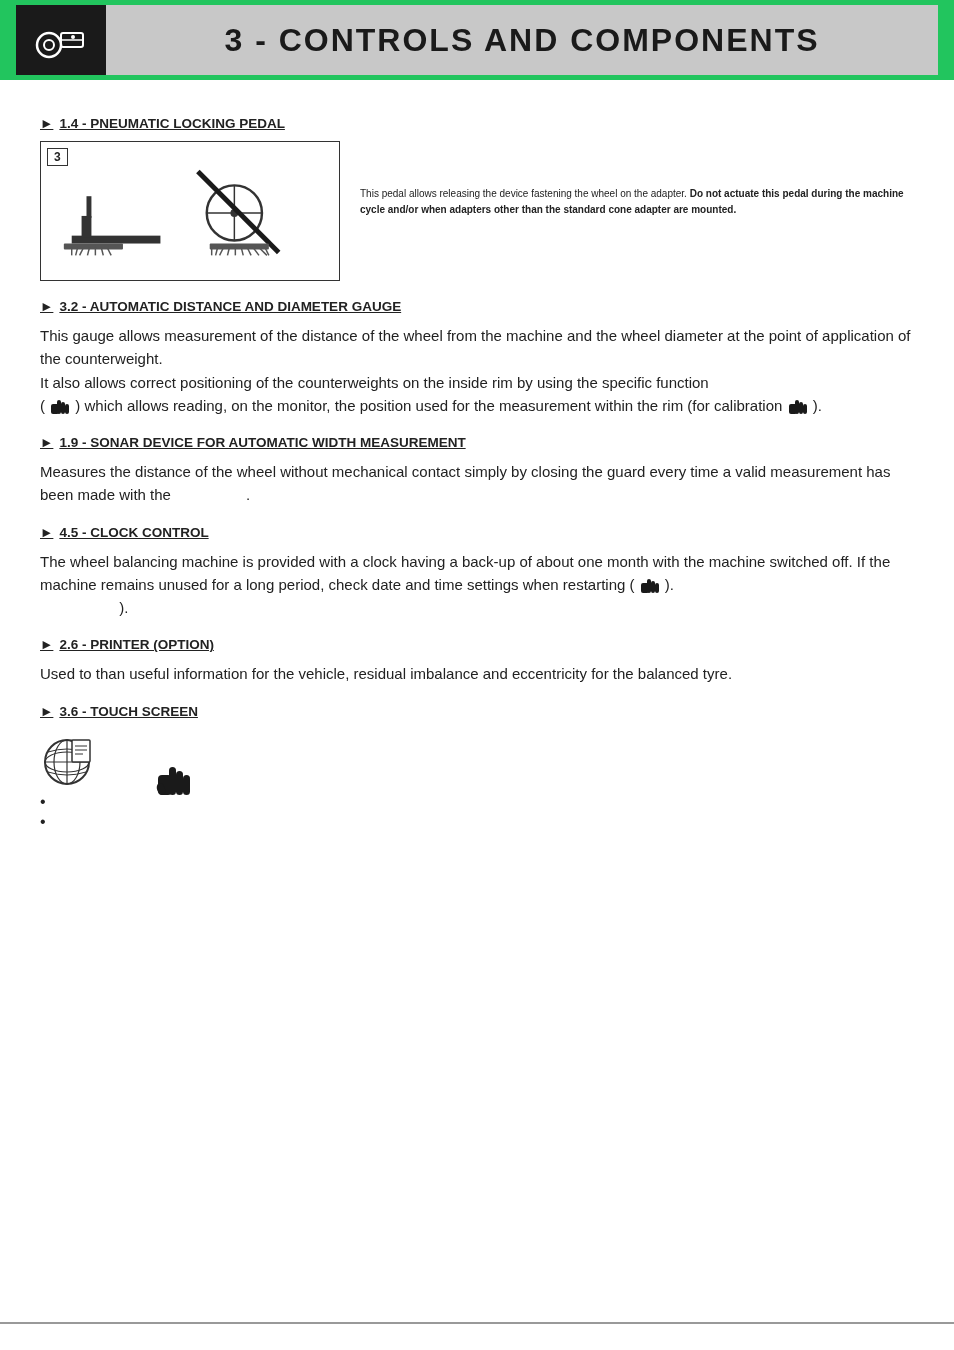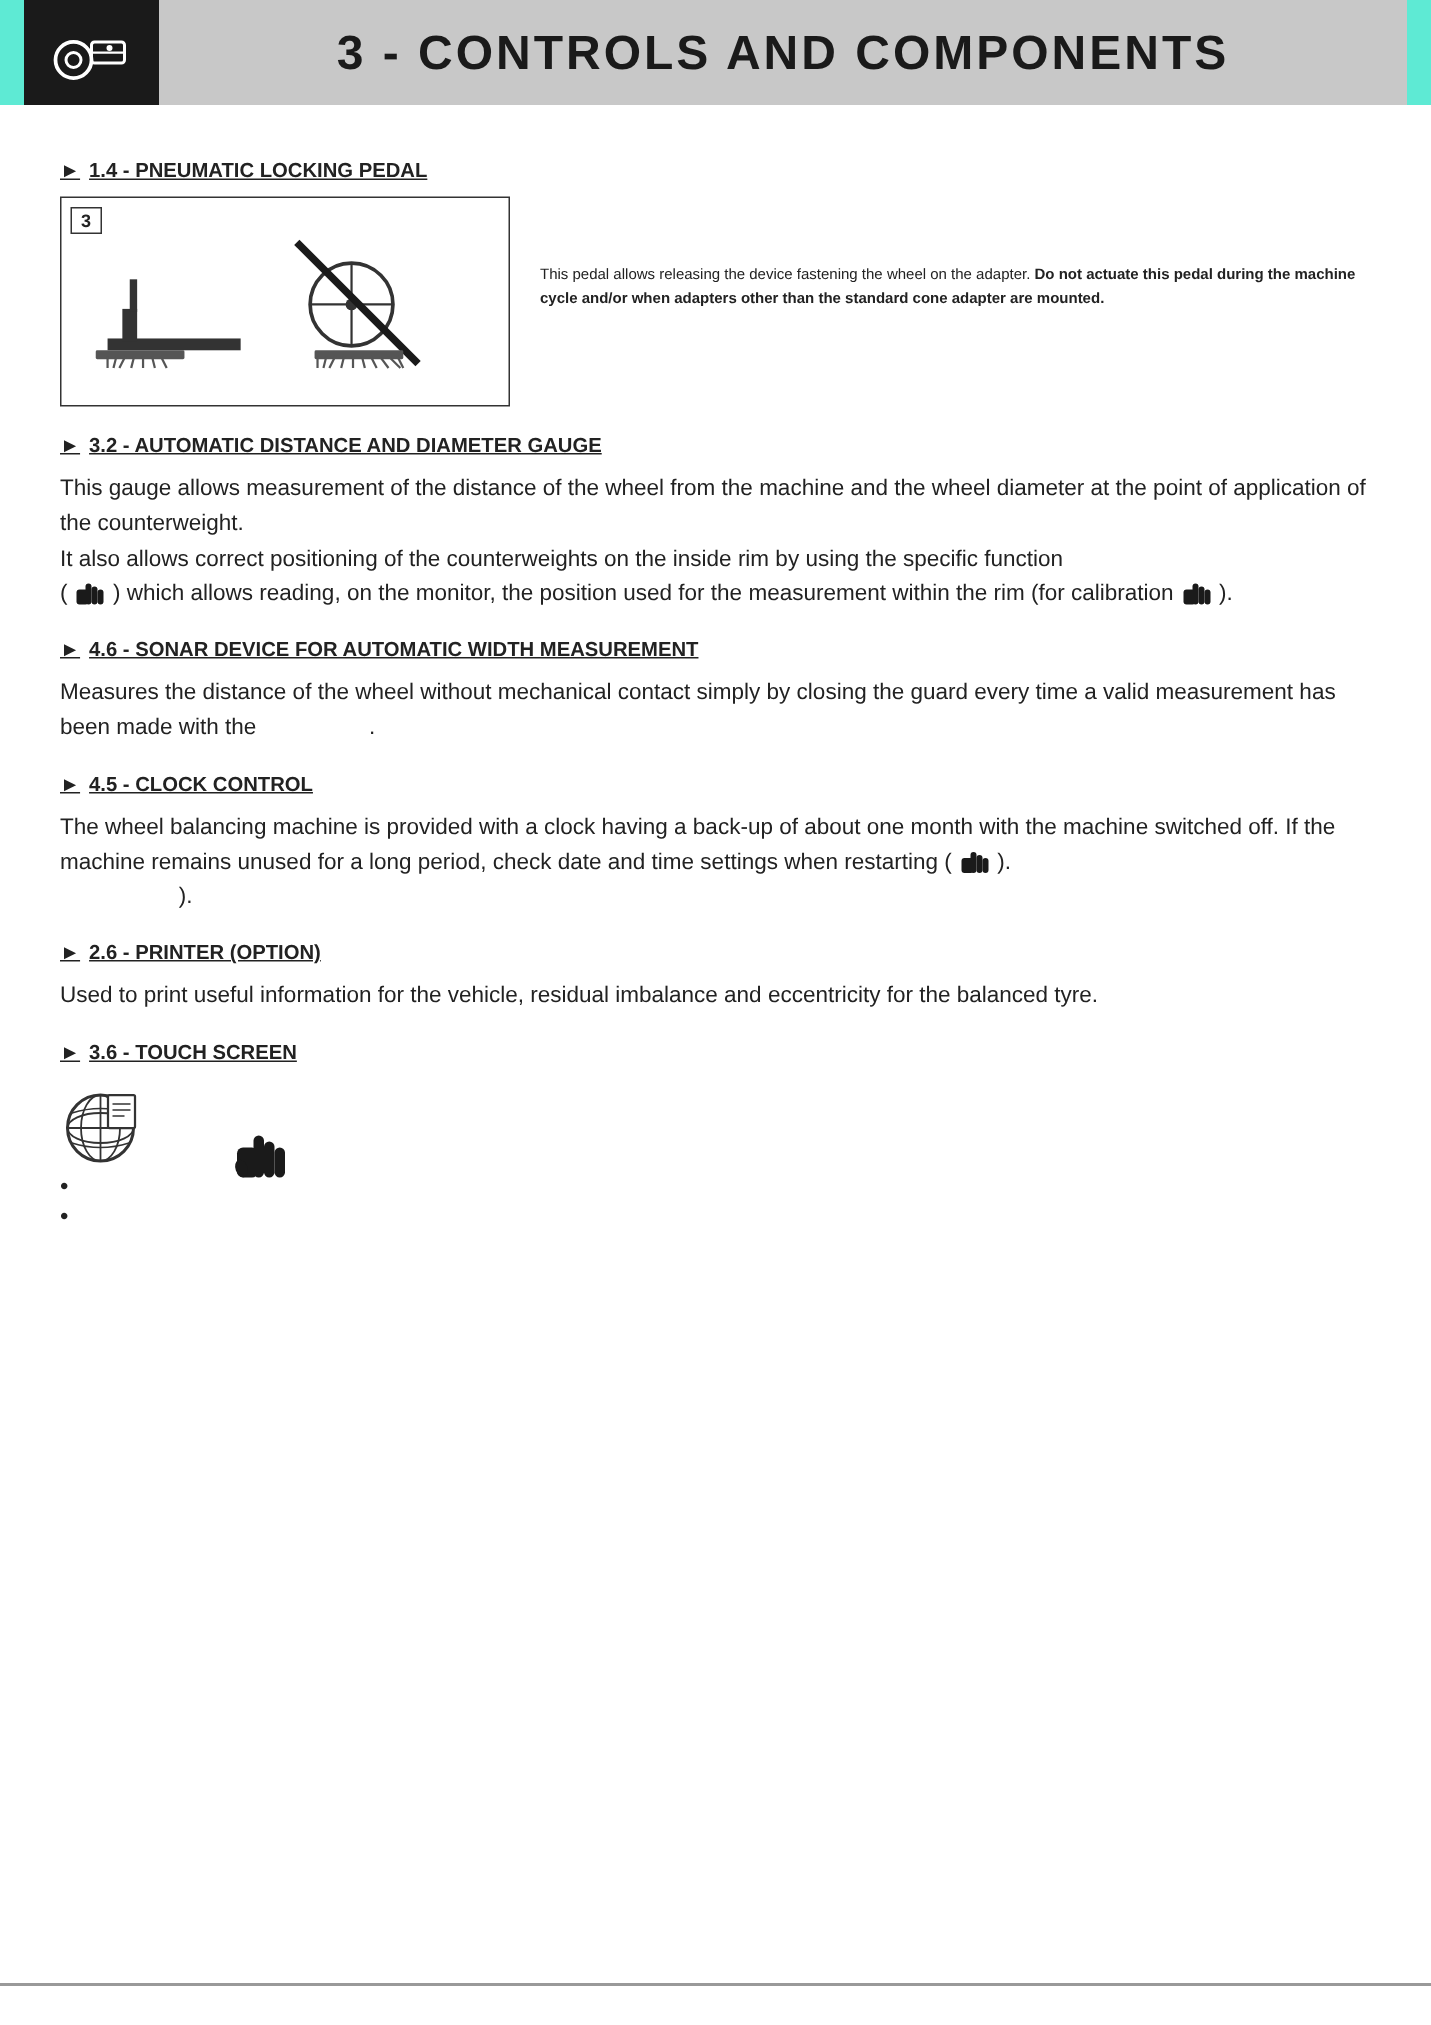--- a/index.html
+++ b/index.html
@@ -9,23 +9,23 @@
       background: #fff;
       color: #222;
       width: 954px;
       min-height: 1350px;
     }
 
     
     .page-header {
       display: flex;
       align-items: center;
-      background: #5eead4;
+      background: #22c55e;
       padding: 16px;
-      height: 70px;
+      height: 80px;
       margin-bottom: 0;
     }
     .header-icon-box {
       background: #1a1a1a;
       width: 90px;
       height: 70px;
       display: flex;
       align-items: center;
       justify-content: center;
       flex-shrink: 0;
@@ -231,21 +231,21 @@
         <rect x="2" y="6" width="8" height="10" rx="2" fill="#1a1a1a"></rect>
         <rect x="8" y="2" width="4" height="14" rx="2" fill="#1a1a1a"></rect>
         <rect x="12" y="4" width="4" height="12" rx="2" fill="#1a1a1a"></rect>
         <rect x="16" y="6" width="4" height="10" rx="2" fill="#1a1a1a"></rect>
       </svg>
     </span> ).
   </div>
 
   <div class="section-heading">
     <span class="arrow-marker">►</span>
-    <span>4.6 - SONAR DEVICE FOR AUTOMATIC WIDTH MEASUREMENT</span>
+    <span>1.9 - SONAR DEVICE FOR AUTOMATIC WIDTH MEASUREMENT</span>
   </div>
   <div class="section-body">
     Measures the distance of the wheel without mechanical contact simply by closing the guard every time a valid measurement has been made with the &nbsp;&nbsp;&nbsp;&nbsp;&nbsp;&nbsp;&nbsp;&nbsp;&nbsp;&nbsp;&nbsp;&nbsp;&nbsp;&nbsp;&nbsp;&nbsp;&nbsp;.
   </div>
 
   <div class="section-heading">
     <span class="arrow-marker">►</span>
     <span>4.5 -  CLOCK CONTROL</span>
   </div>
   <div class="section-body">
@@ -258,21 +258,21 @@
     </svg>
     ).<br>
     &nbsp;&nbsp;&nbsp;&nbsp;&nbsp;&nbsp;&nbsp;&nbsp;&nbsp;&nbsp;&nbsp;&nbsp;&nbsp;&nbsp;&nbsp;&nbsp;&nbsp;&nbsp;&nbsp;).
   </div>
 
   <div class="section-heading">
     <span class="arrow-marker">►</span>
     <span>2.6 - PRINTER (OPTION)</span>
   </div>
   <div class="section-body">
-    Used to print useful information for the vehicle, residual imbalance and eccentricity for the balanced tyre.
+    Used to than useful information for the vehicle, residual imbalance and eccentricity for the balanced tyre.
   </div>
 
   <div class="section-heading">
     <span class="arrow-marker">►</span>
     <span>3.6 - TOUCH SCREEN</span>
   </div>
 
   <div class="bottom-icons">
     <div class="globe-icon-box">
       <svg width="55" height="55" viewBox="0 0 55 55">

